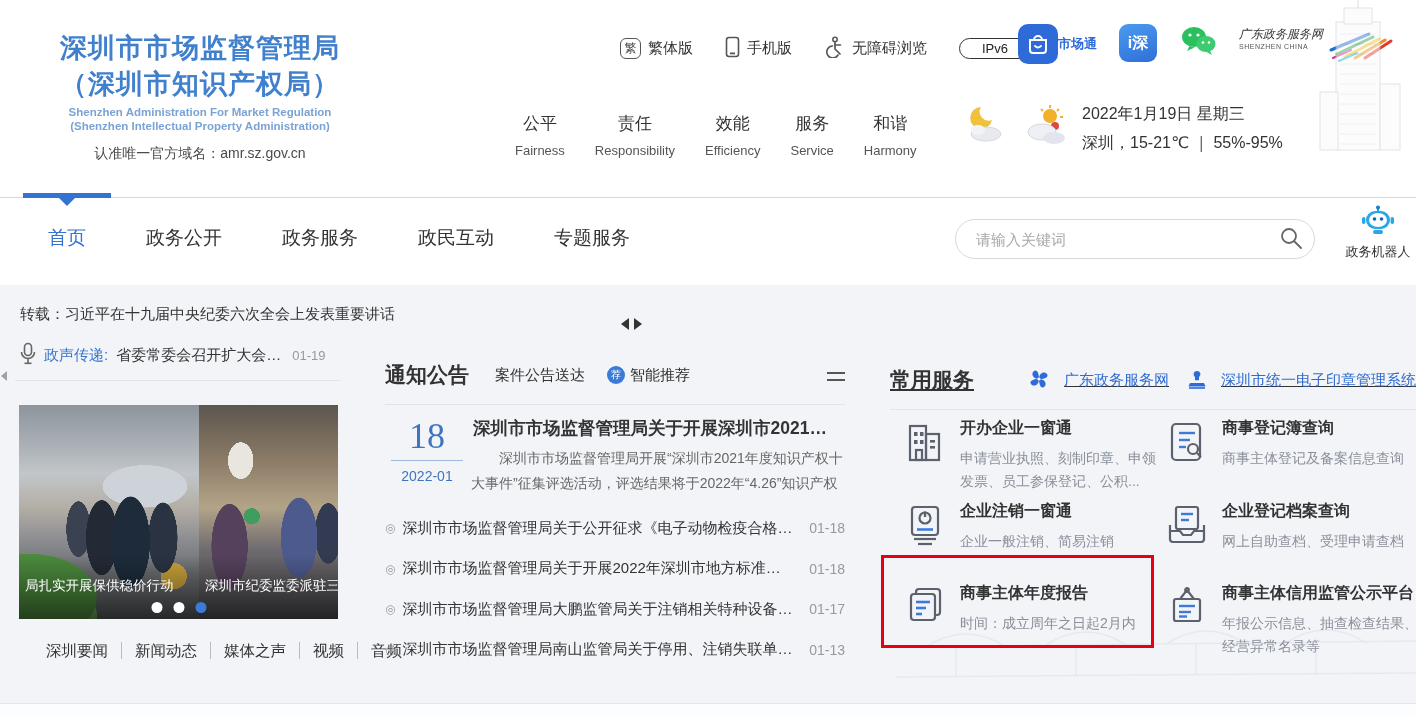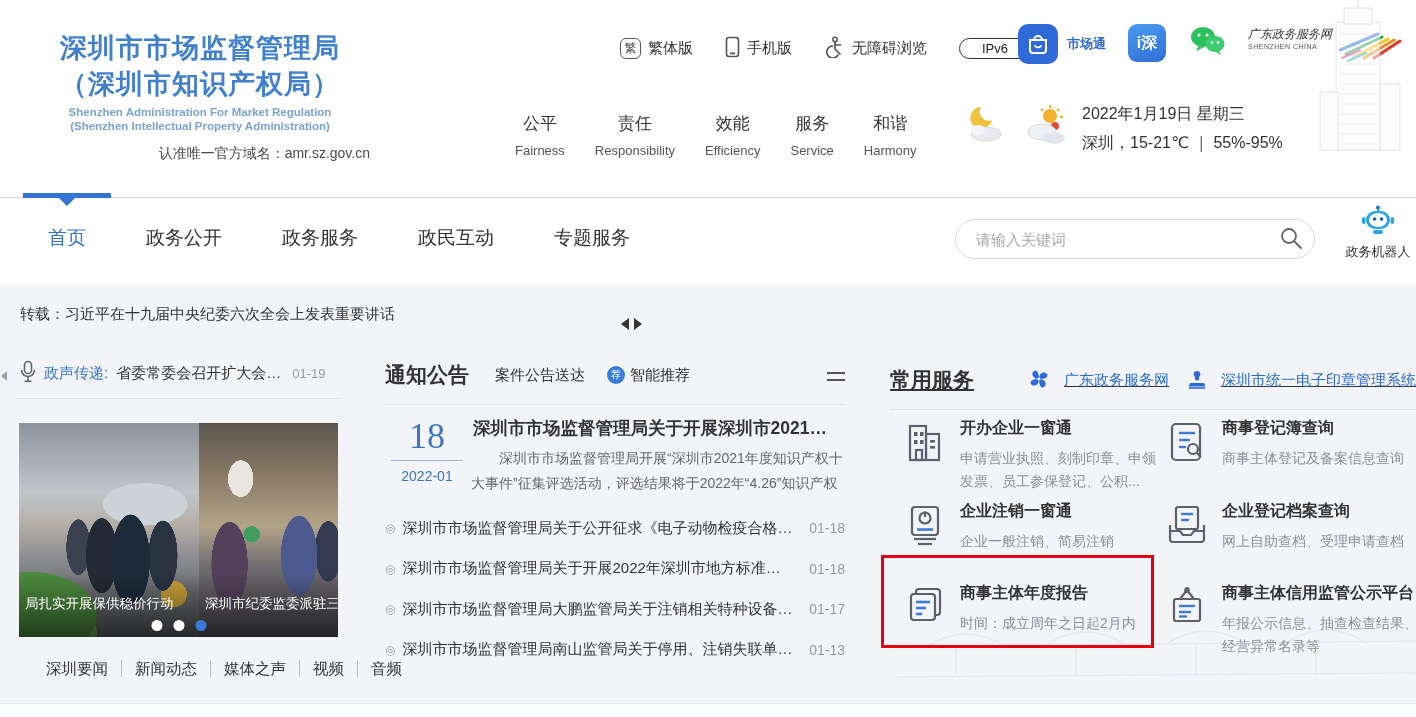--- a/index.html
+++ b/index.html
@@ -5,29 +5,29 @@
   * { margin:0; padding:0; box-sizing:border-box; }
   html,body { background:#fff; }
   body { font-family:"Liberation Sans","DejaVu Sans",sans-serif; color:#333; }
   .page { position:relative; width:1416px; height:717px; overflow:hidden; background:#d946ef; }
 
   
   .header { position:absolute; left:0; top:0; width:1416px; height:193px; background:#fff; }
   .logo-block { position:absolute; left:30px; top:30px; width:340px; text-align:center; }
   .logo-title { font-size:27px; font-weight:bold; color:#4080cc; line-height:36px; letter-spacing:1px; }
   .logo-en { font-size:11.5px; color:#7ba3d4; line-height:14px; margin-top:3px; font-weight:bold; }
-  .logo-domain { font-size:14px; color:#4a4a4a; margin-top:12px;text-align:right; }
+  .logo-domain { font-size:14px; color:#4a4a4a; margin-top:12px; }
 
   .quick-links { position:absolute; left:620px; top:36px; display:flex; align-items:center; gap:32px; }
   .ql-item { display:flex; align-items:center; gap:7px; font-size:15px; color:#333; cursor:pointer; }
   .fan-box { width:21px; height:21px; border:1.5px solid #555; border-radius:6px; font-size:12px; line-height:18px; text-align:center; color:#444; }
   .ipv6-pill { border:1.5px solid #333; border-radius:13px; padding:2px 22px; font-size:13px; color:#222; }
 
   .apps-row { position:absolute; left:1018px; top:24px; display:flex; align-items:flex-start; gap:22px; }
-  .app-sct { display:flex; align-items:center; gap:9px; }
+  .app-sct { display:flex; align-items:center; gap:0; }
   .sct-icon { width:40px; height:40px; background:#2e6bd8; border-radius:10px; display:flex; align-items:center; justify-content:center; }
   .sct-label { font-size:13px; font-weight:bold; color:#2e6bd8; }
   .isz-icon { width:38px; height:38px; background:linear-gradient(160deg,#4a9bef,#2f6fd8); border-radius:9px; color:#fff; font-weight:bold; font-size:16px; display:flex; align-items:center; justify-content:center; }
   .szlogo { display:flex; flex-direction:column; align-items:flex-start; margin-top:2px; }
   .szlogo-cn { font-size:12px; color:#333; font-family:"Liberation Serif","DejaVu Serif",serif; font-style:italic; }
   .szlogo-en { font-size:7px; color:#555; letter-spacing:.5px; }
 
   .building-sketch { position:absolute; right:6px; top:0; opacity:.55; }
 
   .values-row { position:absolute; left:515px; top:112px; display:flex; gap:30px; }
@@ -60,21 +60,21 @@
 
   .ticker { position:absolute; left:20px; top:20px; font-size:15px; color:#333; }
   .ticker-arrows { position:absolute; left:621px; top:33px; display:flex; gap:5px; }
   .arr { width:0; height:0; border-top:6px solid transparent; border-bottom:6px solid transparent; cursor:pointer; }
   .arr-left { border-right:8px solid #333; }
   .arr-right { border-left:8px solid #333; }
 
   .collapse-arrow { position:absolute; left:1px; top:86px; width:0; height:0; border-top:5px solid transparent; border-bottom:5px solid transparent; border-right:6px solid #9aa2ad; }
 
   
-  .left-col { position:absolute; left:15px; top:75px; width:325px; }
+  .left-col { position:absolute; left:15px; top:57px; width:325px; }
   .voice-row { display:flex; align-items:center; gap:8px; height:26px; padding-left:5px; }
   .voice-label { font-size:15px; color:#3a76c8; white-space:nowrap; }
   .voice-title { font-size:15px; color:#333; white-space:nowrap; overflow:hidden; text-overflow:ellipsis; width:168px; }
   .voice-date { font-size:13px; color:#999; }
   .divider { height:1px; background:#e2e4e8; margin-top:12px; }
   .carousel { position:absolute; left:4px; top:63px; width:319px; height:214px; display:flex; overflow:hidden; }
   .slide { position:relative; height:214px; overflow:hidden; }
   .slide1 { width:180px;
     background:
       radial-gradient(ellipse 32px 75px at 62% 64%, #1d2b3a 0 60%, rgba(0,0,0,0) 61%),

